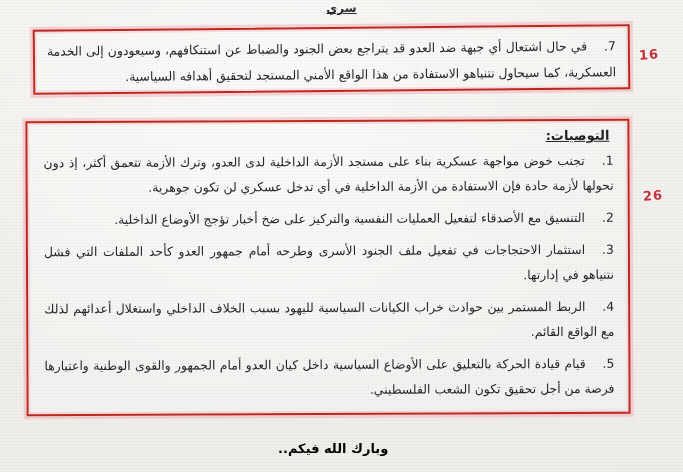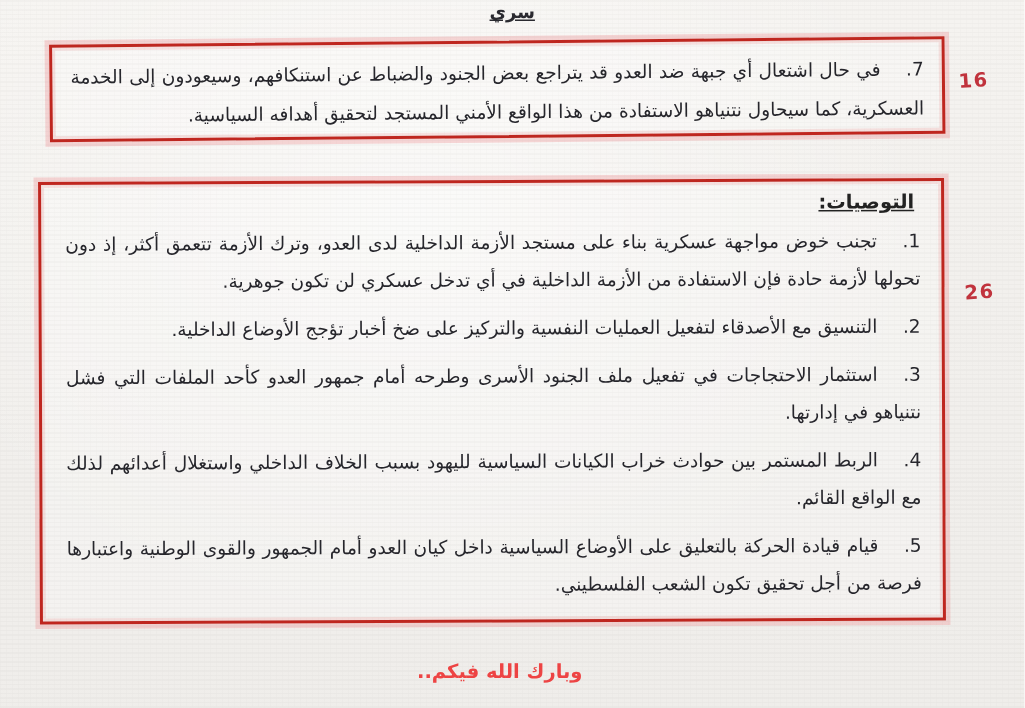--- a/index.html
+++ b/index.html
@@ -44,21 +44,21 @@
   }
   .rec-item{direction:rtl;text-align:justify;font-size:12.4px;line-height:25px;margin:0 2px 7px 2px;color:#26262c;}
   .margin-mark{
     position:absolute;color:#c2333d;font-weight:bold;font-size:13px;
     transform:rotate(-4deg);letter-spacing:1px;
   }
   .mark-top{left:639px;top:47px;}
   .mark-mid{left:643px;top:188px;}
   .closing{
     position:absolute;top:441px;left:278px;width:146px;
-    direction:rtl;text-align:left;font-weight:bold;font-size:13px;color:#ef4444;
+    direction:rtl;text-align:left;font-weight:bold;font-size:13px;color:#000000;
   }
 </style>
 </head>
 <body>
 
 <div class="classification">سري</div>
 
 <div class="redbox box-seven">
   <div class="para"><span class="num">7.</span><span>في حال اشتعال أي جبهة ضد العدو قد يتراجع بعض الجنود والضباط عن استنكافهم، وسيعودون إلى الخدمة العسكرية، كما سيحاول نتنياهو الاستفادة من هذا الواقع الأمني المستجد لتحقيق أهدافه السياسية.</span></div>
 </div>

